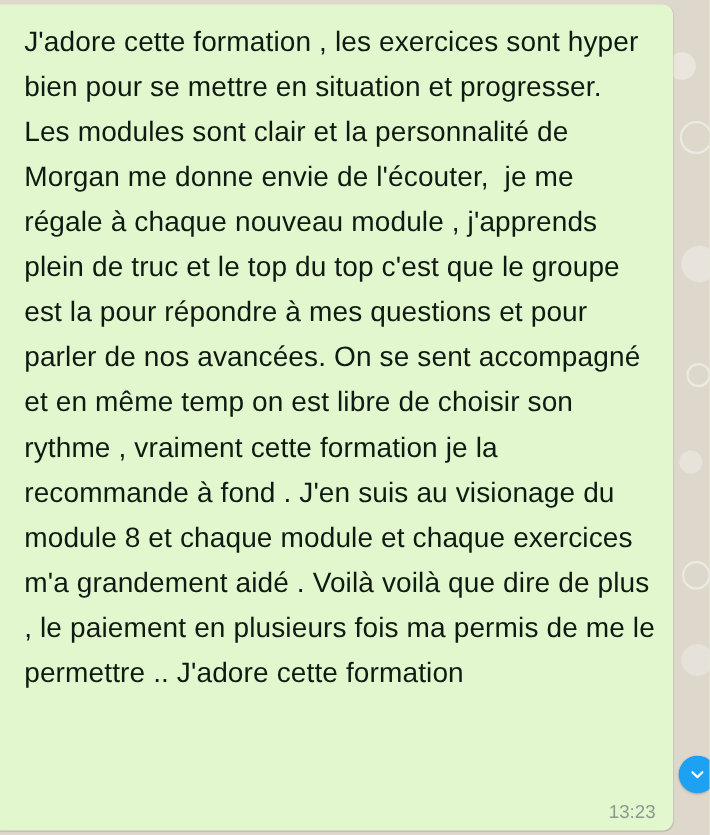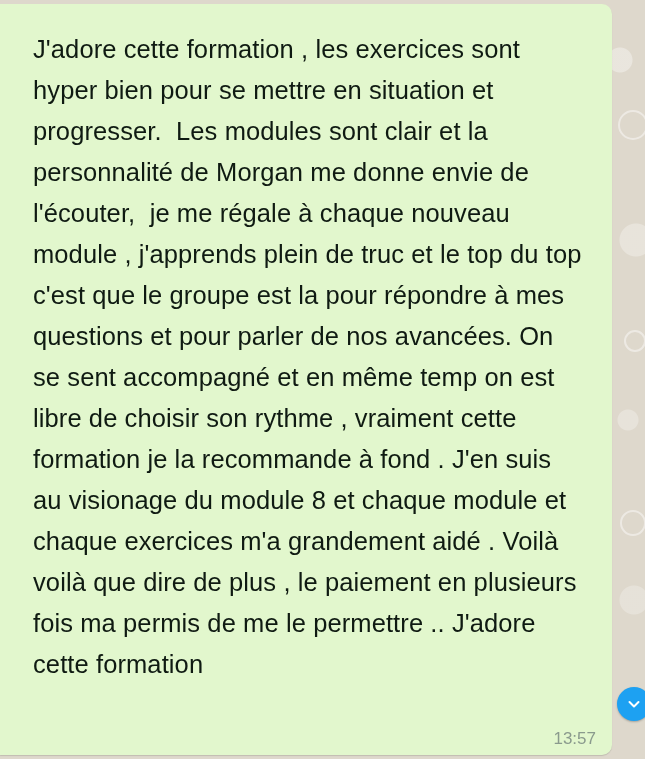--- a/index.html
+++ b/index.html
@@ -49,21 +49,21 @@
     padding: 14px 16px 8px 22px;
   }
 
   .bubble-text {
     font-size: 25.5px;
     line-height: 41px;
     color: #0f1a12;
     letter-spacing: 0.1px;
     white-space: pre-wrap;
     word-wrap: break-word;
-    margin: 11px;
+    margin: 0;
   }
 
   .meta {
     position: absolute;
     right: 16px;
     bottom: 6px;
     display: flex;
     align-items: center;
     gap: 4px;
   }
@@ -94,21 +94,21 @@
 
 <div class="chat-background">
   <div class="doodle" style="width:26px;height:26px;top:110px;left:618px;"></div>
   <div class="doodle" style="width:18px;height:18px;top:330px;left:624px;"></div>
   <div class="doodle" style="width:22px;height:22px;top:510px;left:620px;"></div>
   <div class="doodle" style="width:20px;height:20px;top:690px;left:622px;"></div>
 
   <div class="bubble">
     <p class="bubble-text">J'adore cette formation , les exercices sont hyper bien pour se mettre en situation et progresser.  Les modules sont clair et la personnalité de Morgan me donne envie de l'écouter,  je me régale à chaque nouveau module , j'apprends plein de truc et le top du top c'est que le groupe est la pour répondre à mes questions et pour parler de nos avancées. On se sent accompagné et en même temp on est libre de choisir son rythme , vraiment cette formation je la recommande à fond . J'en suis au visionage du module 8 et chaque module et chaque exercices m'a grandement aidé . Voilà voilà que dire de plus , le paiement en plusieurs fois ma permis de me le permettre .. J'adore cette formation</p>
     <div class="meta">
-      <span class="timestamp">13:57</span>
+      <span class="timestamp">13:23</span>
     </div>
   </div>
 
   <div class="side-badge">
     <span>
       <svg width="16" height="16" viewBox="0 0 16 16" aria-hidden="true">
         <path d="M3.5 6 L8 10.5 L12.5 6" fill="none" stroke="#ffffff" stroke-width="2" stroke-linecap="round" stroke-linejoin="round"></path>
       </svg>
     </span>
   </div>

